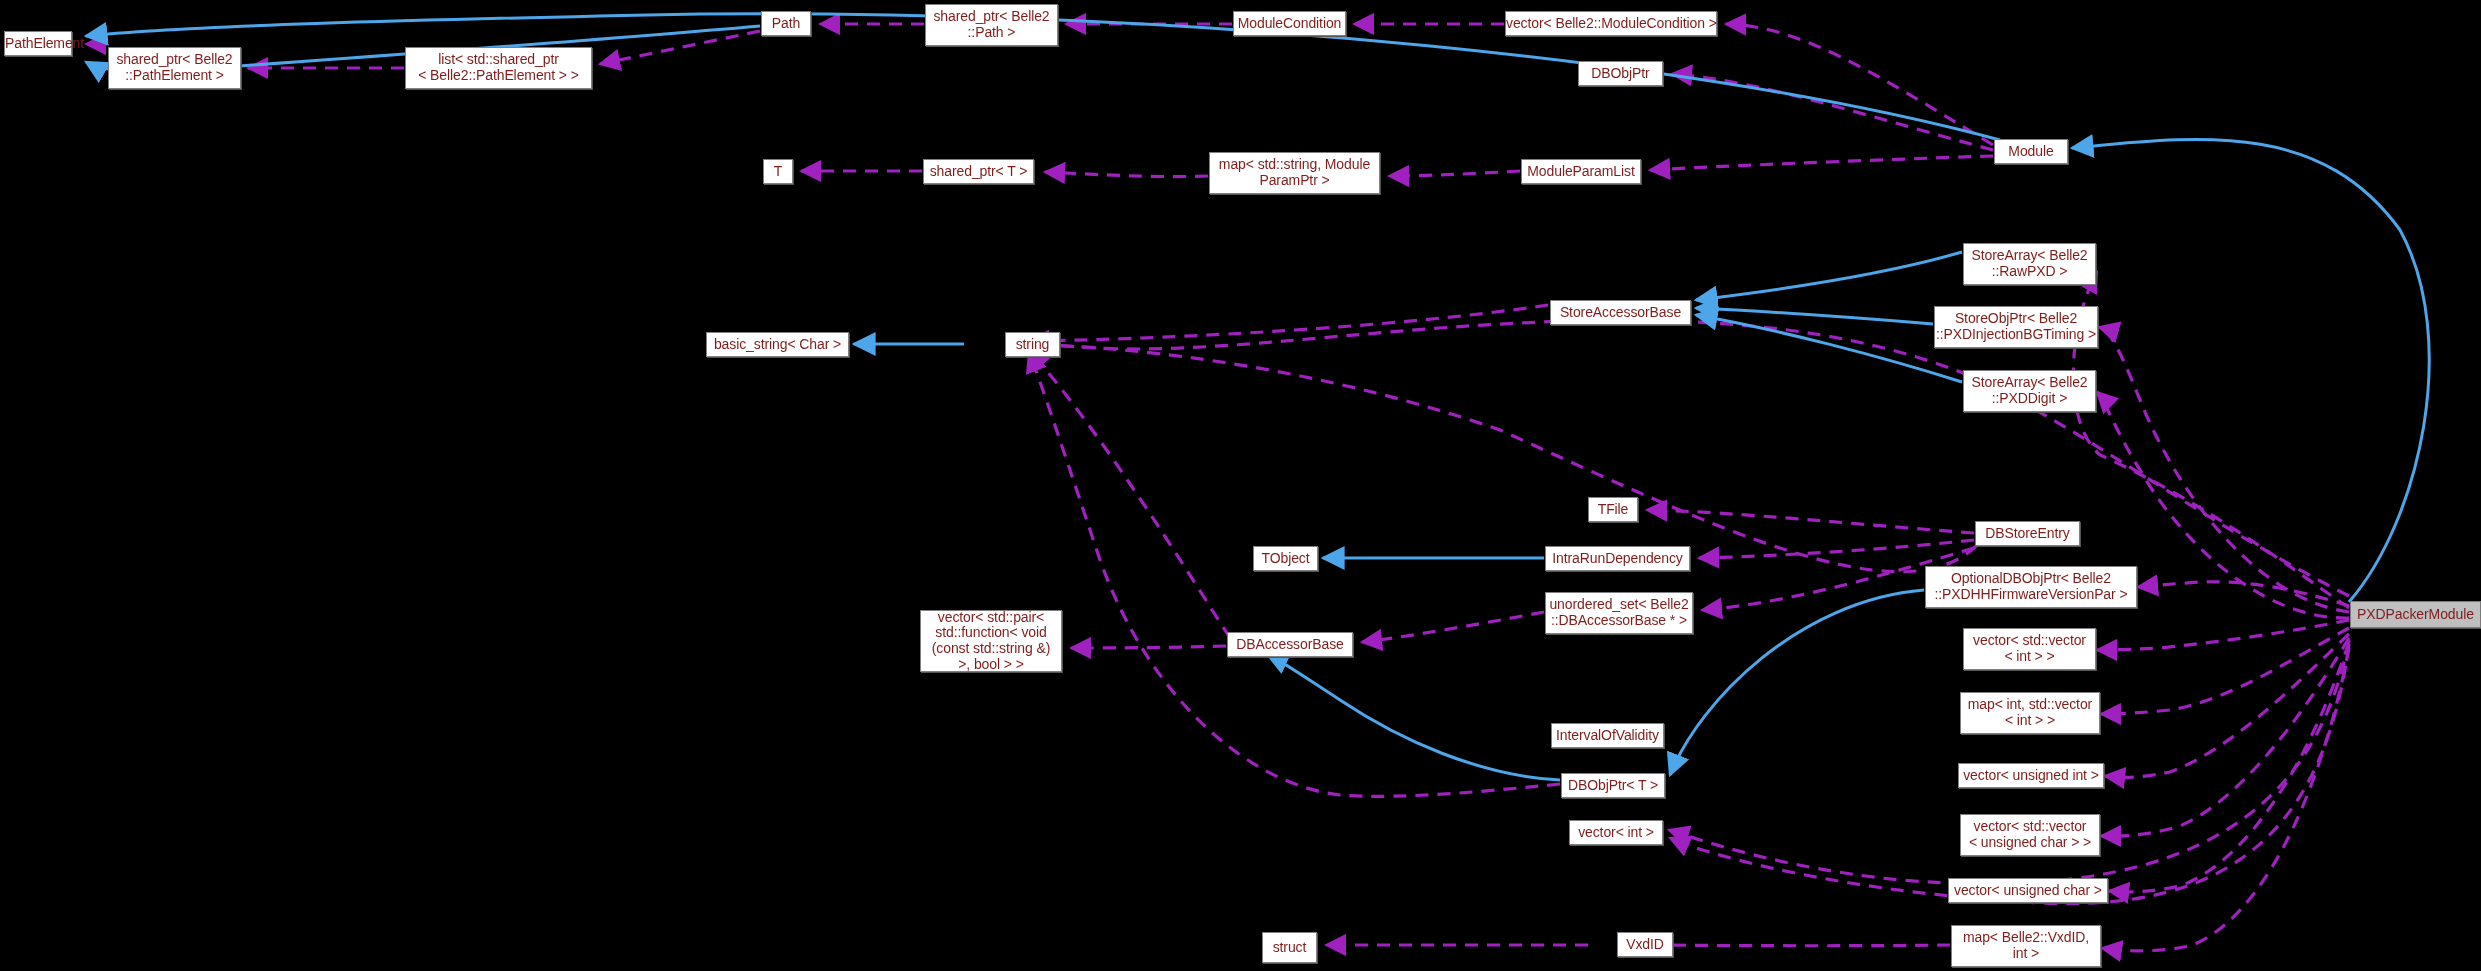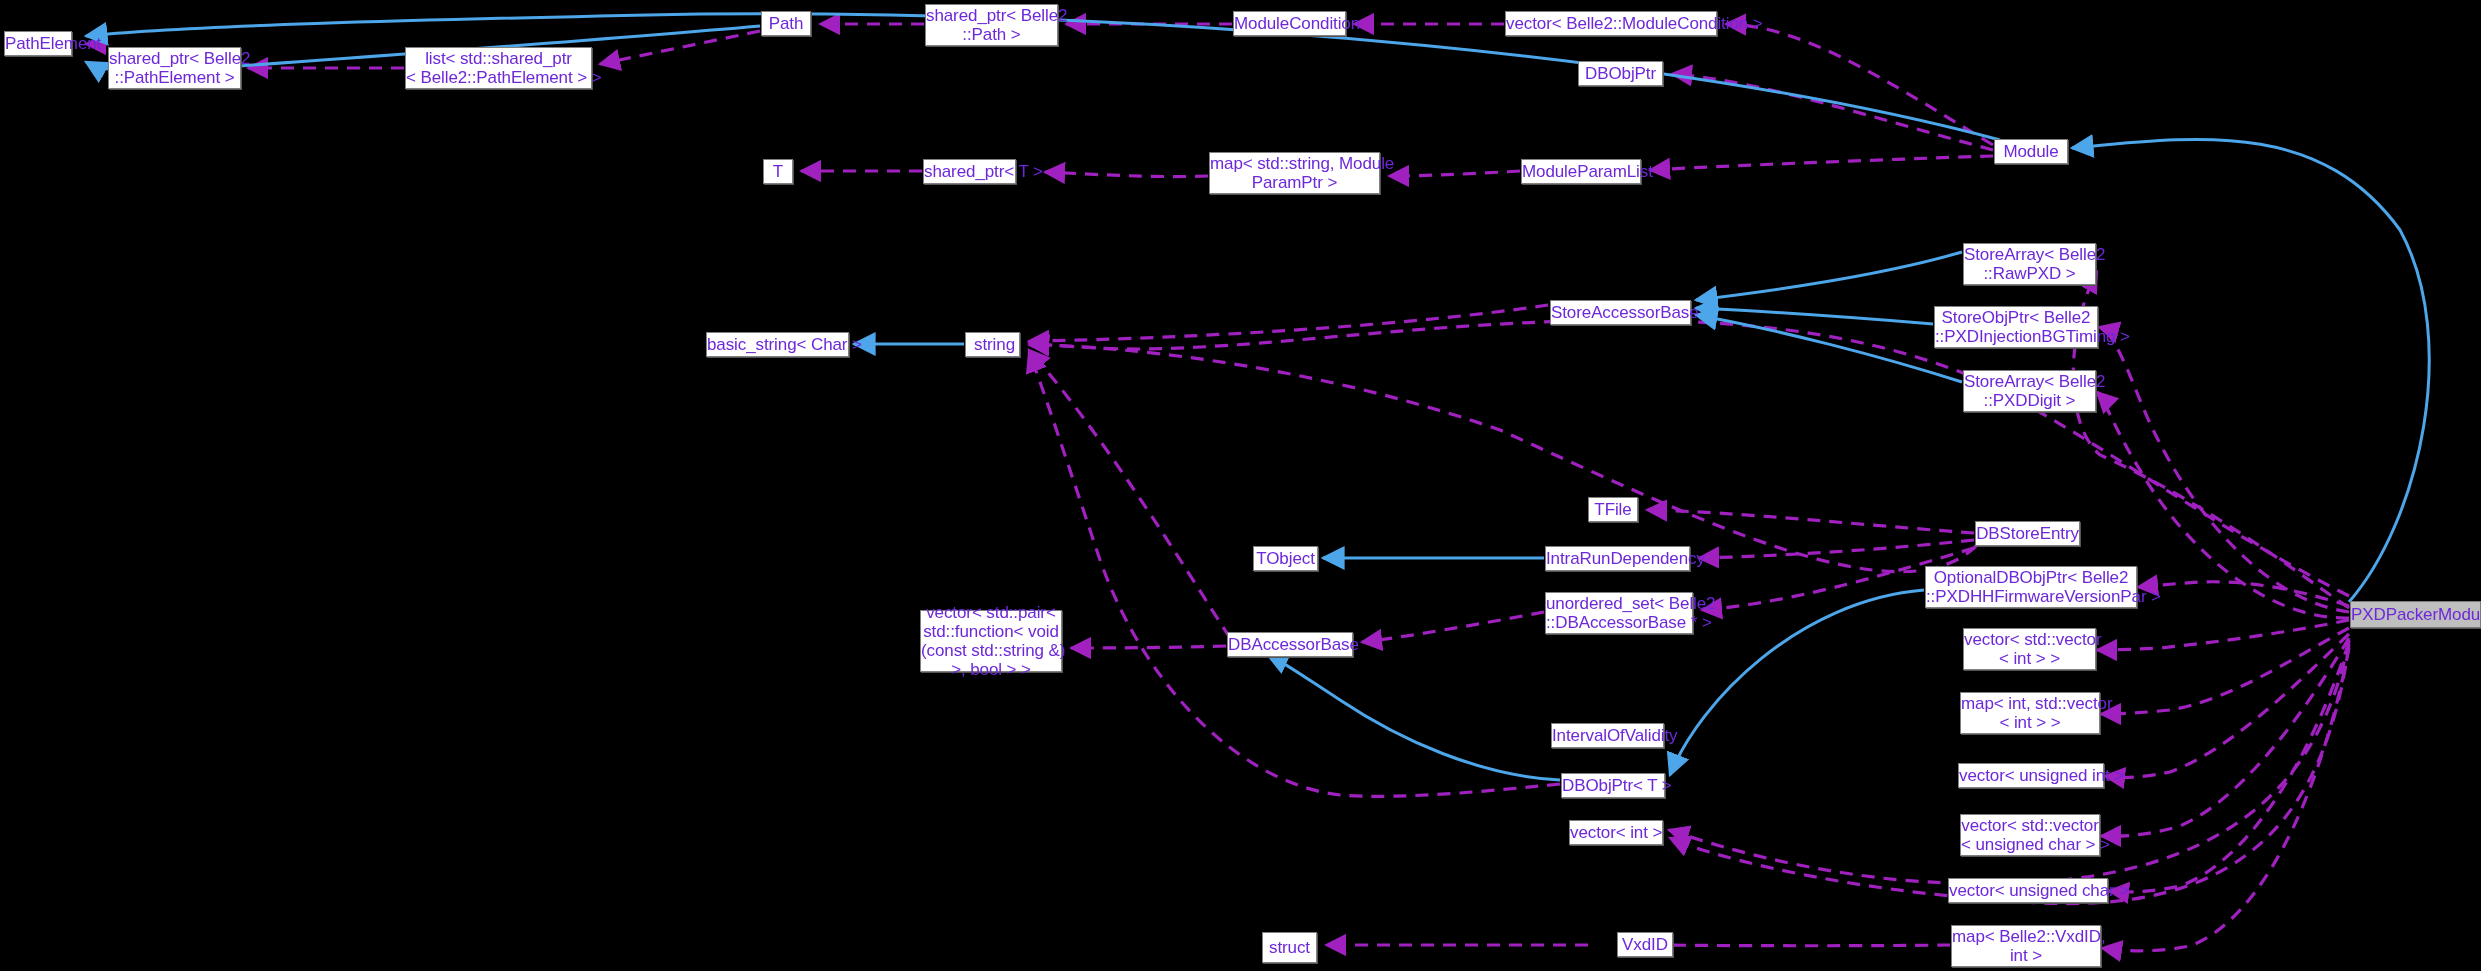--- a/index.html
+++ b/index.html
@@ -22,22 +22,22 @@
     top: 0;
     width: 2481px;
     height: 971px;
     pointer-events: none;
   }
   .node {
     position: absolute;
     box-sizing: border-box;
     background: #ffffff;
     border: 1px solid #808080;
-    color: #6d28d9;
-    font-size: 17px;
+    color: #7f1d1d;
+    font-size: 14px;
     line-height: 1.12;
     display: flex;
     align-items: center;
     justify-content: center;
     text-align: center;
     white-space: pre;
     letter-spacing: -0.1px;
     box-shadow: 1px 1px 0 0 #555555;
     z-index: 5;
   }
@@ -123,33 +123,33 @@
     <div class="node" style="left: 405px; top: 47px; width: 187px; height: 42px;"><span>list&lt; std::shared_ptr
 &lt; Belle2::PathElement &gt; &gt;</span></div>
     <div class="node" style="left: 761px; top: 11px; width: 50px; height: 25px;"><span>Path</span></div>
     <div class="node" style="left: 925px; top: 4px; width: 133px; height: 42px;"><span>shared_ptr&lt; Belle2
 ::Path &gt;</span></div>
     <div class="node" style="left: 1233px; top: 11px; width: 113px; height: 25px;"><span>ModuleCondition</span></div>
     <div class="node" style="left: 1505px; top: 11px; width: 212px; height: 25px;"><span>vector&lt; Belle2::ModuleCondition &gt;</span></div>
     <div class="node" style="left: 1578px; top: 61px; width: 85px; height: 25px;"><span>DBObjPtr</span></div>
     <div class="node" style="left: 1994px; top: 139px; width: 74px; height: 25px; justify-content: flex-end;"><span>Module</span></div>
     <div class="node" style="left: 763px; top: 159px; width: 30px; height: 25px;"><span>T</span></div>
-    <div class="node" style="left: 923px; top: 159px; width: 93px; height: 25px;"><span>shared_ptr&lt; T &gt;</span></div>
+    <div class="node" style="left: 923px; top: 159px; width: 111px; height: 25px;"><span>shared_ptr&lt; T &gt;</span></div>
     <div class="node" style="left: 1209px; top: 152px; width: 171px; height: 42px;"><span>map&lt; std::string, Module
 ParamPtr &gt;</span></div>
     <div class="node" style="left: 1521px; top: 159px; width: 120px; height: 25px;"><span>ModuleParamList</span></div>
     <div class="node" style="left: 1963px; top: 243px; width: 133px; height: 42px;"><span>StoreArray&lt; Belle2
 ::RawPXD &gt;</span></div>
     <div class="node" style="left: 1550px; top: 300px; width: 141px; height: 25px;"><span>StoreAccessorBase</span></div>
     <div class="node" style="left: 1934px; top: 306px; width: 164px; height: 42px;"><span>StoreObjPtr&lt; Belle2
 ::PXDInjectionBGTiming &gt;</span></div>
     <div class="node" style="left: 1963px; top: 370px; width: 133px; height: 42px;"><span>StoreArray&lt; Belle2
 ::PXDDigit &gt;</span></div>
     <div class="node" style="left: 706px; top: 332px; width: 143px; height: 25px;"><span>basic_string&lt; Char &gt;</span></div>
-    <div class="node" style="left: 965px; top: 332px; width: 55px; height: 25px; text-align: right;"><span>string</span></div>
+    <div class="node" style="left: 1005px; top: 332px; width: 55px; height: 25px;"><span>string</span></div>
     <div class="node" style="left: 1588px; top: 497px; width: 50px; height: 25px;"><span>TFile</span></div>
     <div class="node" style="left: 1975px; top: 521px; width: 105px; height: 25px;"><span>DBStoreEntry</span></div>
     <div class="node" style="left: 1253px; top: 546px; width: 65px; height: 25px;"><span>TObject</span></div>
     <div class="node" style="left: 1545px; top: 546px; width: 145px; height: 25px;"><span>IntraRunDependency</span></div>
     <div class="node" style="left: 1545px; top: 592px; width: 148px; height: 42px;"><span>unordered_set&lt; Belle2
 ::DBAccessorBase * &gt;</span></div>
     <div class="node" style="left: 1925px; top: 566px; width: 212px; height: 42px;"><span>OptionalDBObjPtr&lt; Belle2
 ::PXDHHFirmwareVersionPar &gt;</span></div>
     <div class="node" style="left: 1227px; top: 632px; width: 126px; height: 25px;"><span>DBAccessorBase</span></div>
     <div class="node" style="left: 920px; top: 610px; width: 142px; height: 62px;"><span>vector&lt; std::pair&lt;

